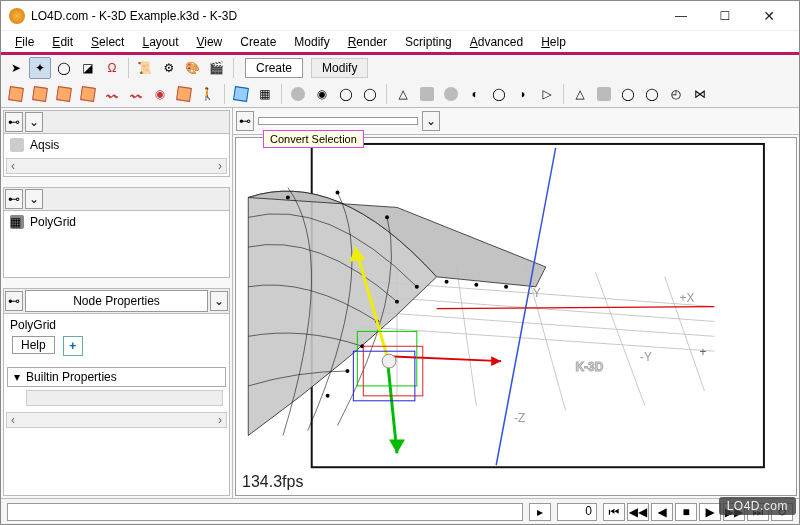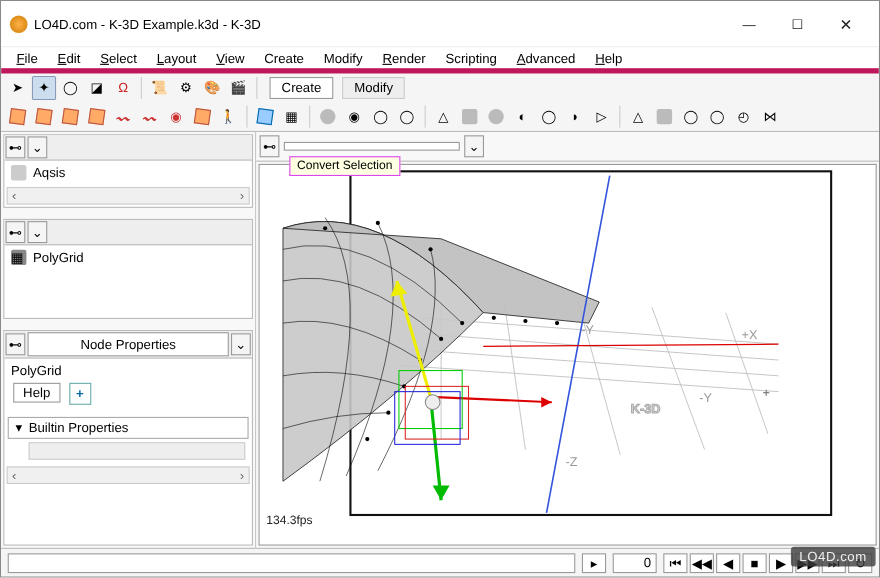--- a/index.html
+++ b/index.html
@@ -1,23 +1,23 @@
 <!DOCTYPE html>
 <html><head>
 <meta charset="utf-8">
 <style>
 * { box-sizing: border-box; margin: 0; padding: 0; font-family: "Segoe UI", Tahoma, sans-serif; font-size: 12px; }
 body { background: #fff; width: 800px; height: 525px; overflow: hidden; display: flex; flex-direction: column; border: 1px solid #888; }
-.titlebar { height: 42px; display: flex; align-items: center; padding: 0 8px; background: #fff; border-bottom: 1px solid #eee; }
+.titlebar { height: 30px; display: flex; align-items: center; padding: 0 8px; background: #fff; border-bottom: 1px solid #eee; }
 .titlebar .app-icon { width: 16px; height: 16px; background: radial-gradient(circle, #ffb347, #cc7a00); border-radius: 50%; margin-right: 6px; }
 .titlebar .title { flex: 1; font-size: 12px; color: #000; }
 .win-btns { display: flex; gap: 0; }
 .win-btn { width: 44px; height: 28px; display: flex; align-items: center; justify-content: center; font-size: 12px; color: #222; }
 .win-btn.close { font-size: 14px; }
-.menubar { height: 24px; display: flex; align-items: center; padding: 0 6px; gap: 2px; border-bottom: 5px solid #be185d; }
+.menubar { height: 24px; display: flex; align-items: center; padding: 0 6px; gap: 2px; border-bottom: 3px solid #be185d; }
 .menu-item { padding: 2px 8px; text-decoration: underline dotted transparent; }
 .menu-item .ul { text-decoration: underline; }
 .toolbars { border-bottom: 1px solid #bbb; background: #f5f5f5; }
 .toolbar-row { display: flex; align-items: center; gap: 2px; padding: 2px 4px; }
 .tb-btn { width: 22px; height: 22px; display: flex; align-items: center; justify-content: center; border: 1px solid transparent; border-radius: 2px; }
 .tb-sep { width: 1px; height: 20px; background: #ccc; margin: 0 3px; }
 .tab-lbl { padding: 2px 10px; border: 1px solid #999; background: #fff; margin-left: 6px; }
 .tab-lbl.inactive { background: #eee; border-color: #ccc; }
 .prim-row .tb-btn { width: 22px; }
 .cube { width: 14px; height: 14px; border: 1px solid #b54; background: #fa6; transform: rotate(8deg); }
@@ -36,21 +36,21 @@
 .icon-sm { width: 14px; height: 14px; background: #ccc; border-radius: 2px; }
 .scroll-h { display: flex; align-items: center; justify-content: space-between; height: 16px; border: 1px solid #ccc; background: #f0f0f0; margin: 2px; font-size: 10px; padding: 0 4px; color: #666; }
 .sect-hdr { display: flex; align-items: center; padding: 2px 6px; border: 1px solid #aaa; background: #fff; margin: 1px; }
 .caret { margin-right: 6px; }
 .btn-sm { border: 1px solid #999; background: #fff; padding: 1px 8px; margin-left: 2px; }
 .plus-btn { width: 20px; height: 20px; border: 1px solid #6aa; display: flex; align-items: center; justify-content: center; color: #06a; font-weight: bold; margin-left: 2px; }
 .viewport-wrap { flex: 1; display: flex; flex-direction: column; background: #f8f8f8; }
 .vp-toolbar { display: flex; align-items: center; gap: 2px; padding: 2px; border-bottom: 1px solid #bbb; }
 .tooltip { position: absolute; background: #ffffe1; border: 1px solid #d946ef; padding: 2px 6px; font-size: 11px; z-index: 10; }
 .viewport { position: relative; flex: 1; background: #fff; border: 1px solid #999; margin: 2px; overflow: hidden; }
-.fps { position: absolute; left: 6px; bottom: 16px; font-size: 11px; color: #222; }
+.fps { position: absolute; left: 6px; bottom: 4px; font-size: 16px; color: #222; }
 .status { height: 26px; border-top: 1px solid #bbb; display: flex; align-items: center; padding: 2px 6px; gap: 6px; background: #f5f5f5; }
 .status-bar { flex: 1; height: 18px; background: #fff; border: 1px solid #999; }
 .spin { width: 40px; height: 18px; border: 1px solid #999; background: #fff; text-align: right; padding: 0 4px; }
 .nav-btns { display: flex; gap: 2px; }
 .nav-btn { width: 22px; height: 18px; border: 1px solid #999; background: #fff; display: flex; align-items: center; justify-content: center; }
 .watermark { position: absolute; right: 4px; bottom: 10px; font-size: 12px; color: #888; background: rgba(60,60,60,.8); color: #eee; padding: 2px 8px; border-radius: 3px; letter-spacing: .5px; }
 svg.vp-scene { width: 100%; height: 100%; display: block; }
 .sidebar-gap { height: 6px; background: #f8f8f8; }
 </style>
 </head>

